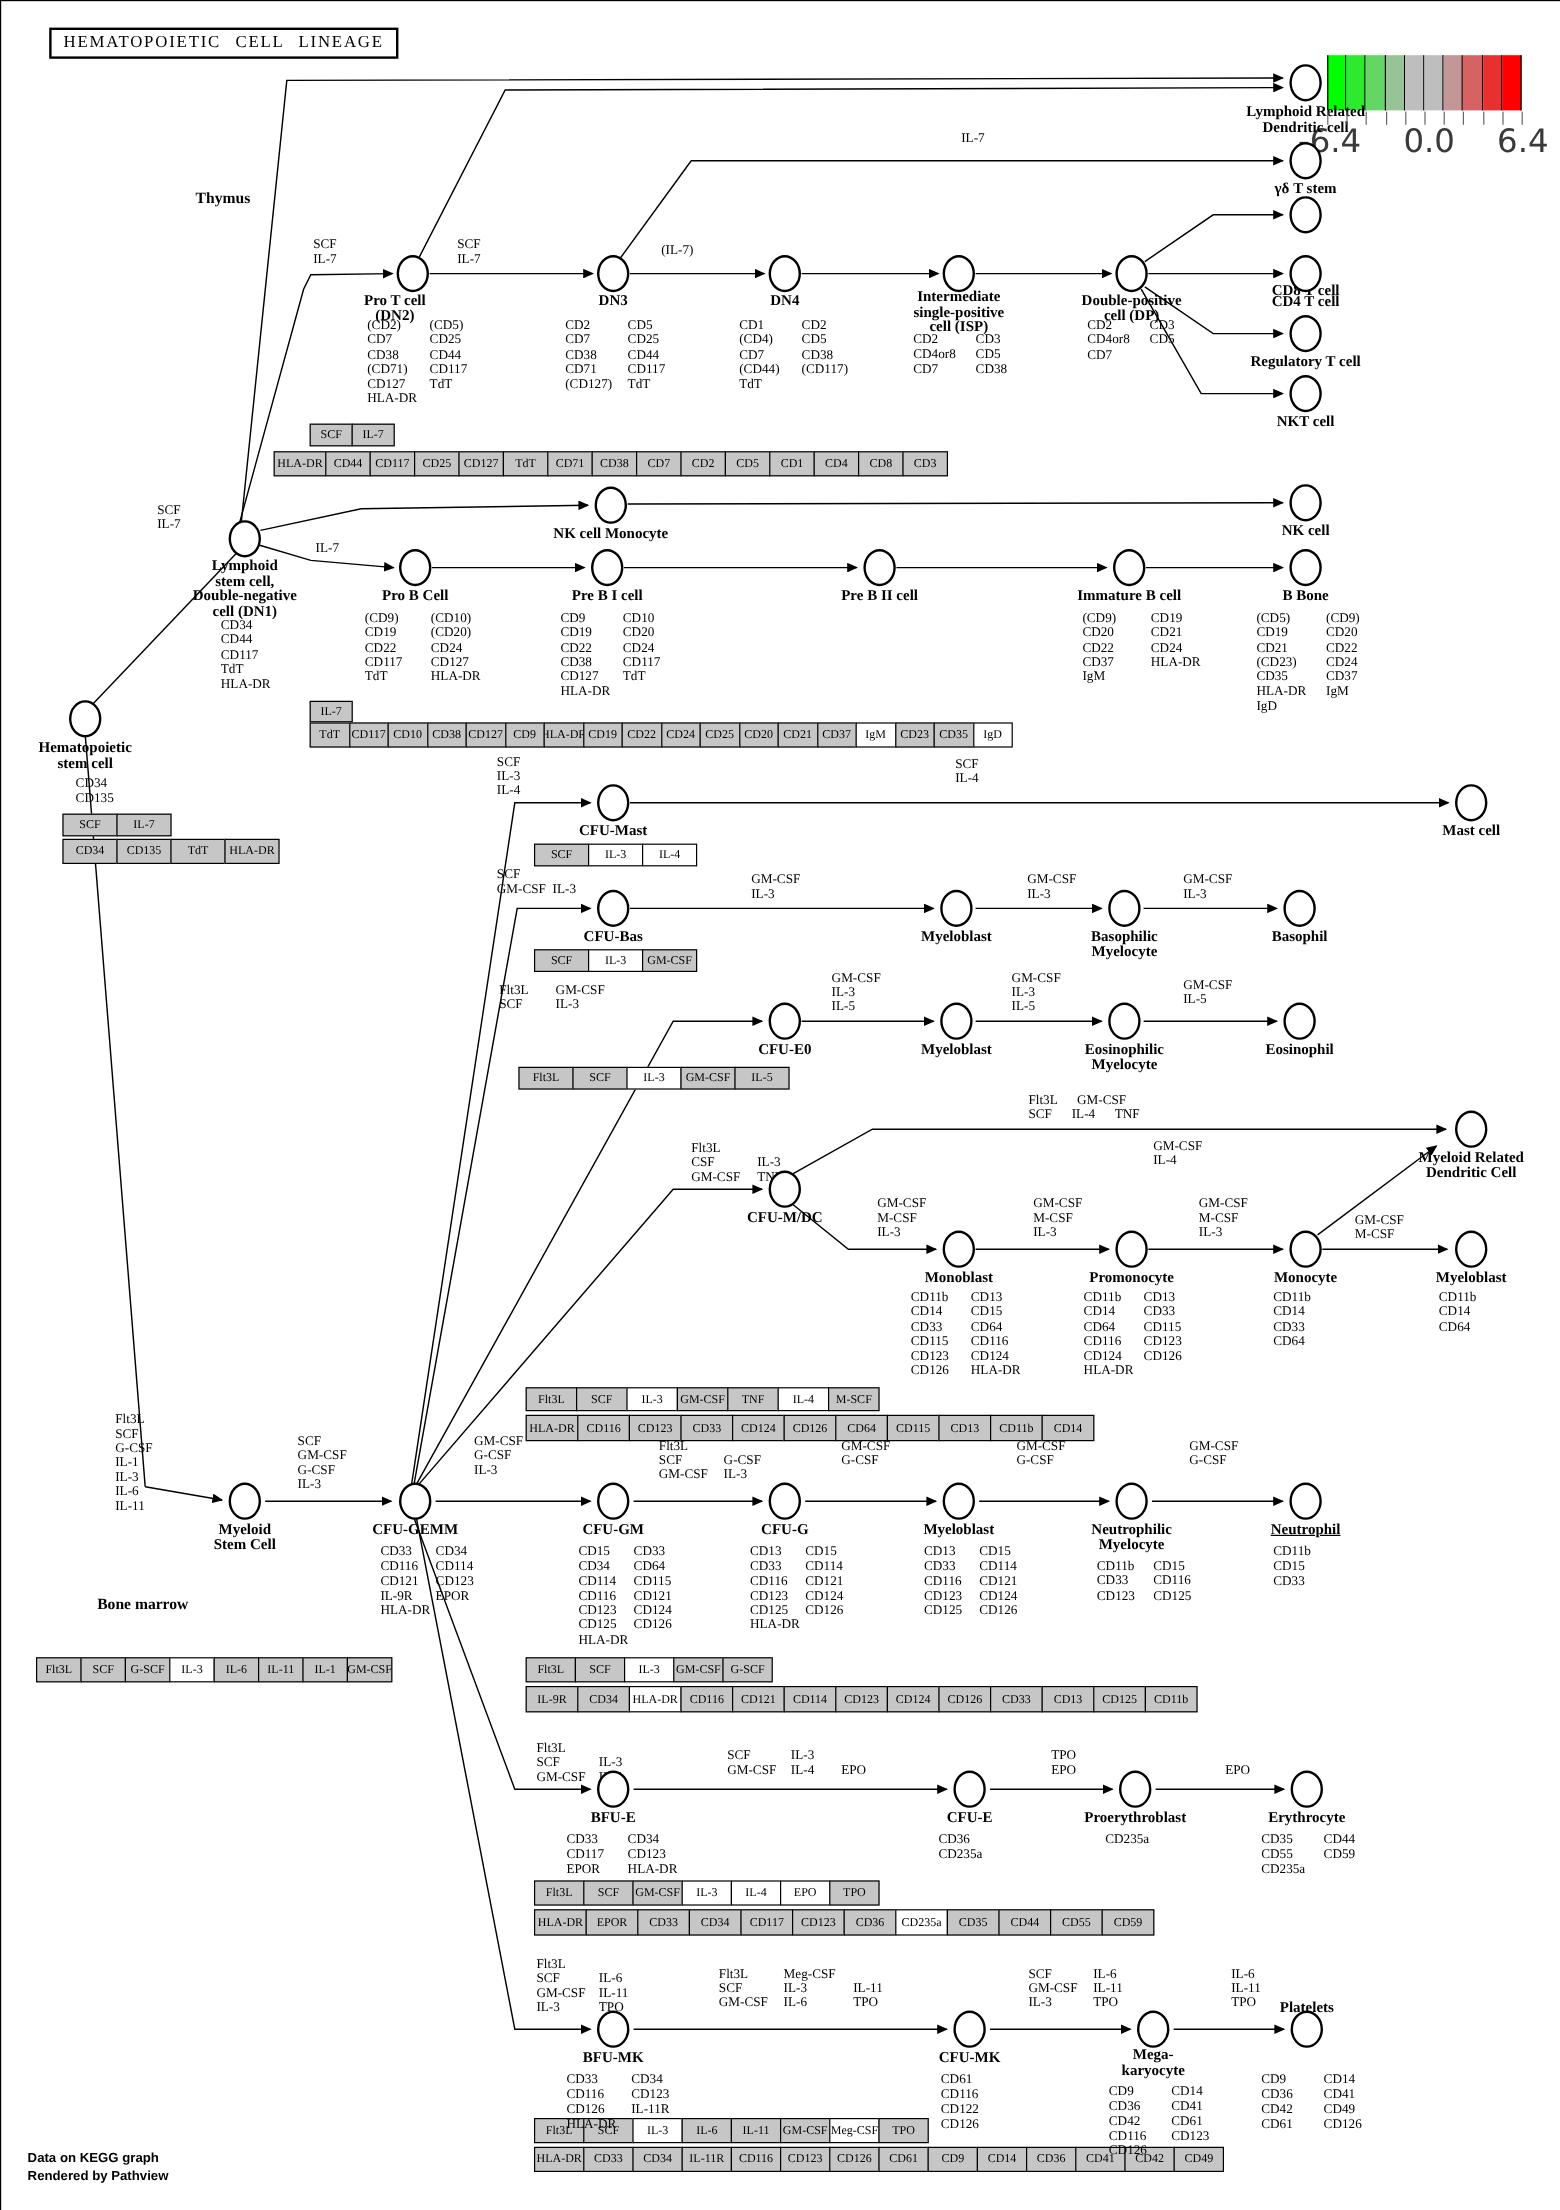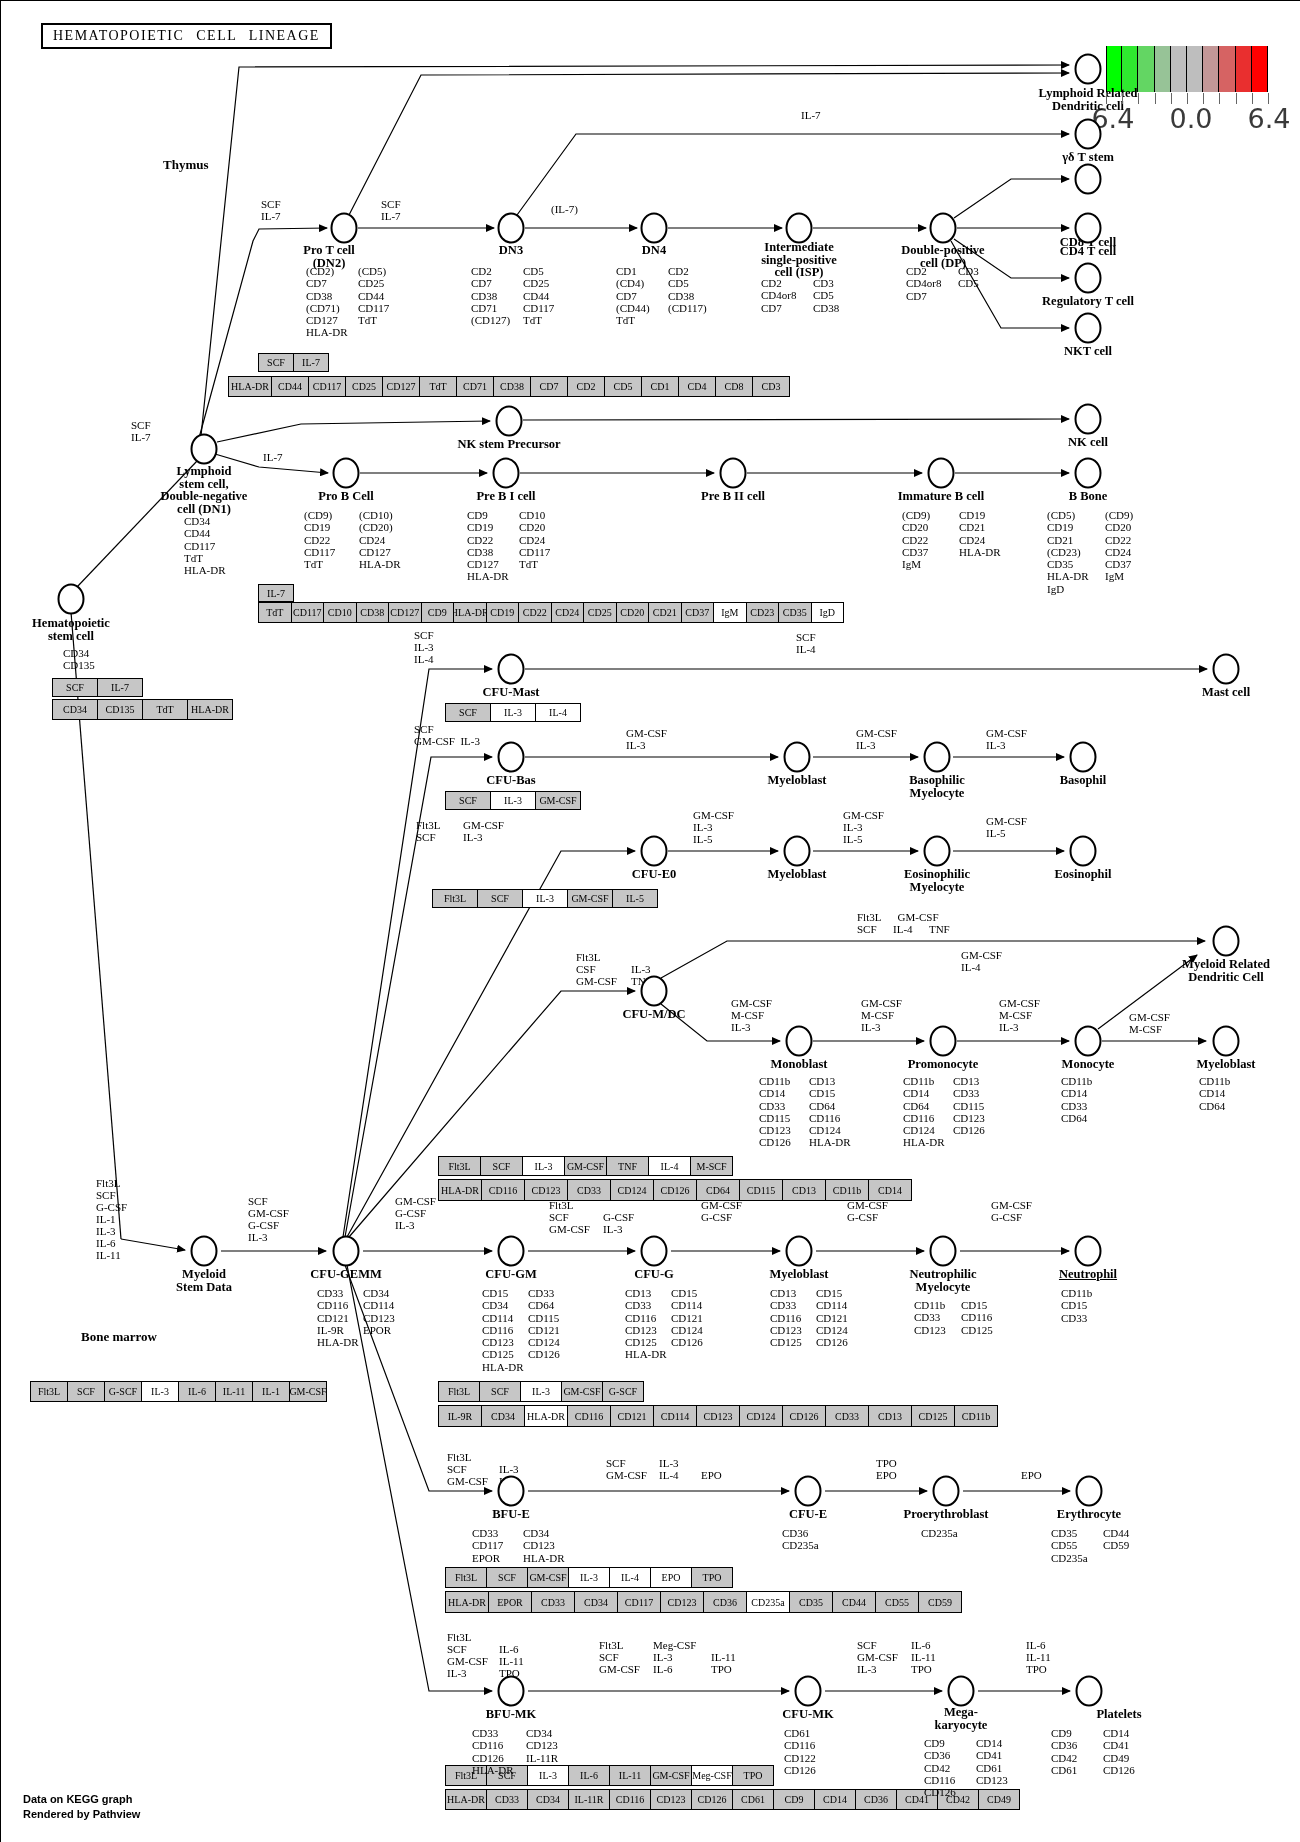--- a/index.html
+++ b/index.html
@@ -484,21 +484,21 @@
     <div class="clabel" style="left: 1087px; top: 150px;">γδ T stem</div>
     <div class="node" style="left: 1087px; top: 178px;"></div>
     <div class="clabel" style="left: 1087px; top: 195px; margin-top: 40px;">CD8 T cell</div>
     <div class="node" style="left: 1087px; top: 227px;"></div>
     <div class="clabel" style="left: 1087px; top: 244px;">CD4 T cell</div>
     <div class="node" style="left: 1087px; top: 277px;"></div>
     <div class="clabel" style="left: 1087px; top: 294px;">Regulatory T cell</div>
     <div class="node" style="left: 1087px; top: 327px;"></div>
     <div class="clabel" style="left: 1087px; top: 344px;">NKT cell</div>
     <div class="node" style="left: 508px; top: 420px;"></div>
-    <div class="clabel" style="left: 508px; top: 437px;">NK stem Precursor</div>
+    <div class="clabel" style="left: 508px; top: 437px;">NK cell Monocyte</div>
     <div class="node" style="left: 1087px; top: 418px;"></div>
     <div class="clabel" style="left: 1087px; top: 435px;">NK cell</div>
     <div class="node" style="left: 345px; top: 472px;"></div>
     <div class="clabel" style="left: 345px; top: 489px;">Pro B Cell</div>
     <div class="mk" style="left: 303px; top: 508px;">(CD9)
 CD19
 CD22
 CD117
 TdT</div>
     <div class="mk" style="left: 358px; top: 508px;">(CD10)
@@ -607,21 +607,21 @@
 CD14
 CD33
 CD64</div>
     <div class="node" style="left: 1225px; top: 1040px;"></div>
     <div class="clabel" style="left: 1225px; top: 1057px;">Myeloblast</div>
     <div class="mk" style="left: 1198px; top: 1074px;">CD11b
 CD14
 CD64</div>
     <div class="node" style="left: 203px; top: 1250px;"></div>
     <div class="clabel" style="left: 203px; top: 1267px;">Myeloid
-Stem Data</div>
+Stem Cell</div>
     <div class="node" style="left: 345px; top: 1250px;"></div>
     <div class="clabel" style="left: 345px; top: 1267px;">CFU-GEMM</div>
     <div class="mk" style="left: 316px; top: 1286px;">CD33
 CD116
 CD121
 IL-9R
 HLA-DR</div>
     <div class="mk" style="left: 362px; top: 1286px;">CD34
 CD114
 CD123
@@ -723,21 +723,21 @@
     <div class="mk" style="left: 923px; top: 1736px;">CD9
 CD36
 CD42
 CD116
 CD126</div>
     <div class="mk" style="left: 975px; top: 1736px;">CD14
 CD41
 CD61
 CD123</div>
     <div class="node" style="left: 1088px; top: 1690px;"></div>
-    <div class="clabel" style="left: 1088px; top: 1707px; margin-left: 30px;">Platelets</div>
+    <div class="clabel" style="left: 1088px; top: 1666px;">Platelets</div>
     <div class="mk" style="left: 1050px; top: 1726px;">CD9
 CD36
 CD42
 CD61</div>
     <div class="mk" style="left: 1102px; top: 1726px;">CD14
 CD41
 CD49
 CD126</div>
     <div class="legend-tick" style="left: 1105px;"></div>
     <div class="legend-tick" style="left: 1121.2px;"></div>

